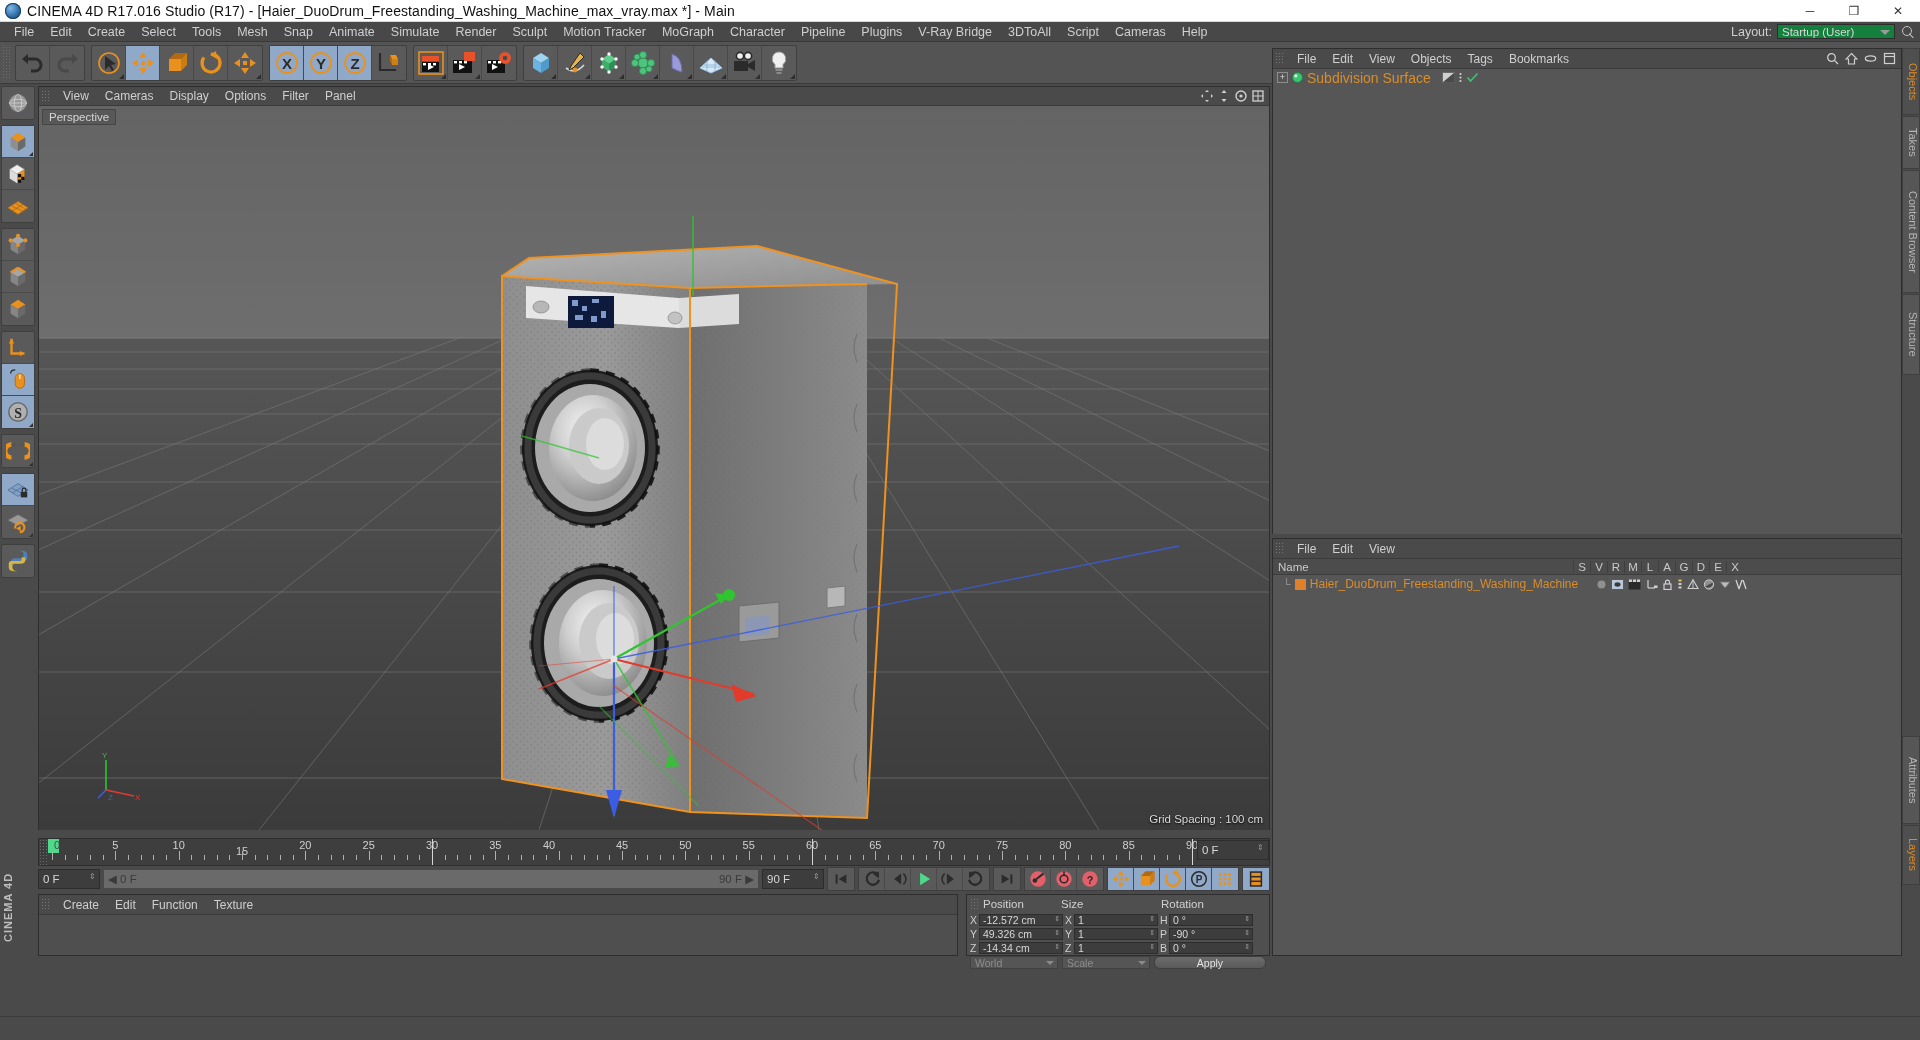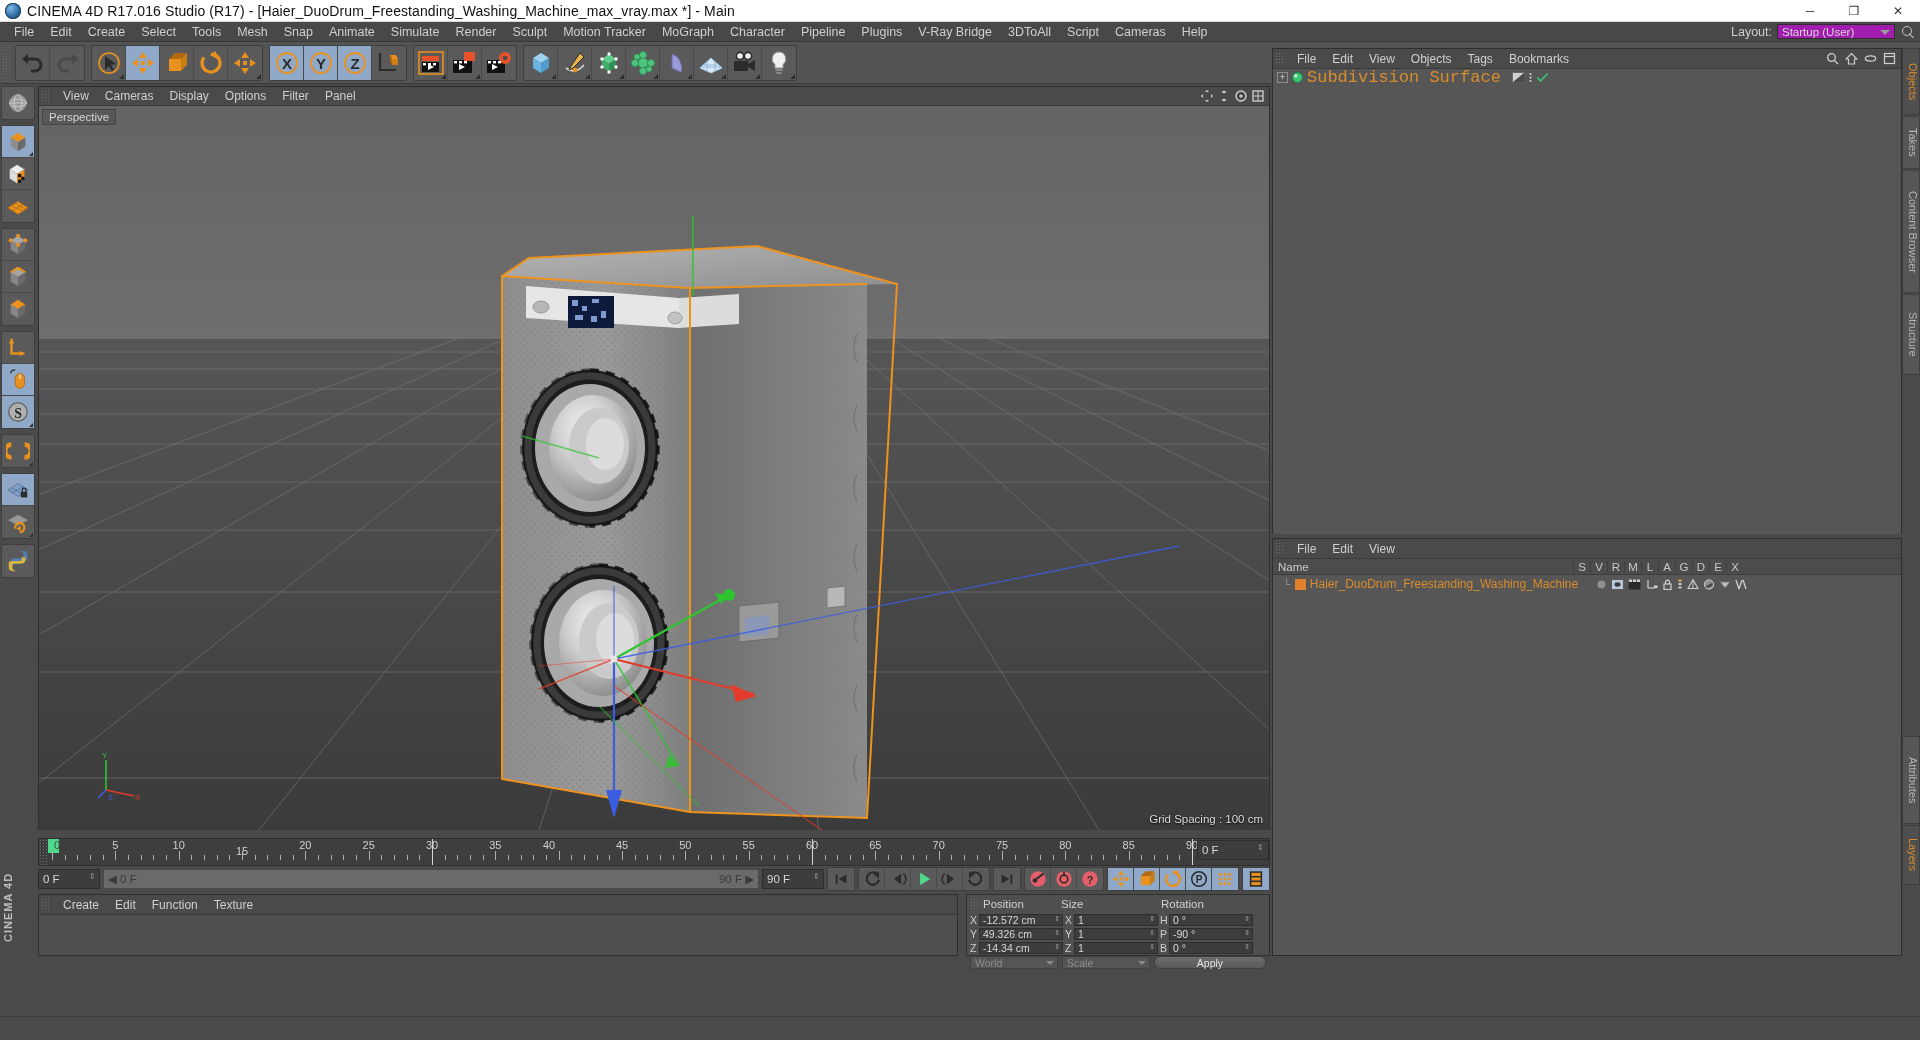--- a/index.html
+++ b/index.html
@@ -28,21 +28,21 @@
 
   
   .menubar{
     position:absolute; left:0; top:22px; width:1920px; height:20px;
     background:#484848; display:flex; align-items:center; padding-left:6px;
     border-bottom:1px solid #393939;
   }
   .menubar .mi{ padding:0 8px; height:20px; line-height:20px; font-size:12.5px; color:#cfcfcf; white-space:nowrap;}
   .layoutbox{ margin-left:auto; display:flex; align-items:center; gap:5px; padding-right:4px;}
   .layoutbox .lbl{font-size:12.5px;color:#cfcfcf;}
-  .lsel{ width:118px; height:15px; background:#a21caf; border:1px solid #2d2d2d;
+  .lsel{ width:118px; height:15px; background:#15803d; border:1px solid #2d2d2d;
     display:flex;align-items:center; padding:0 4px; font-size:11.5px; color:#d8d8d8; position:relative;}
   .lsel .car{position:absolute;right:4px;top:5px;width:0;height:0;border-left:5px solid transparent;border-right:5px solid transparent;border-top:5px solid #9a9a9a;}
   .msearch{width:16px;height:16px;position:relative;}
   .msearch::before{content:"";position:absolute;left:2px;top:2px;width:8px;height:8px;border:1.4px solid #c4c4c4;border-radius:50%;}
   .msearch::after{content:"";position:absolute;left:9px;top:9px;width:6px;height:1.4px;background:#c4c4c4;transform:rotate(45deg);transform-origin:left;}
 
   
   .toolbar{
     position:absolute; left:0; top:42px; width:1920px; height:42px;
     background:#545454; border-bottom:1px solid #3b3b3b;
@@ -97,21 +97,21 @@
   .objmgr{ position:absolute; left:1272px; top:48px; width:630px; height:486px;
     background:#4f4f4f; border:1px solid #2e2e2e;}
   .om-menu{height:20px;background:#4a4a4a;display:flex;align-items:center;padding-left:2px;border-bottom:1px solid #3a3a3a;}
   .om-menu .g{width:10px;height:13px;background-image:radial-gradient(#777 1px,transparent 1px);background-size:3px 3px;margin-right:4px;}
   .om-menu .mi{padding:0 8px;font-size:12px;line-height:20px;color:#cfcfcf;}
   .om-menu .icons{margin-left:auto;display:flex;gap:6px;padding-right:5px;align-items:center;}
   .om-body{ background:#565656; height:465px; position:relative;}
   .om-row{ display:flex; align-items:center; height:17px; padding-left:4px; gap:3px; }
   .om-row .expander{width:11px;height:11px;border:1px solid #8d8d8d;color:#ddd;font-size:9px;
     display:flex;align-items:center;justify-content:center;line-height:1;}
-  .om-name{color:#d98c2b; font-size:17px;font-family:Liberation Mono, monospace;}
+  .om-name{color:#d98c2b; font-size:14px;}
 
   .mat-attr{ position:absolute; left:1272px; top:538px; width:630px; height:418px;
     background:#4f4f4f; border:1px solid #2e2e2e;}
   .ma-menu{height:20px;background:#4a4a4a;display:flex;align-items:center;padding-left:2px;border-bottom:1px solid #3a3a3a;}
   .ma-menu .g{width:10px;height:13px;background-image:radial-gradient(#777 1px,transparent 1px);background-size:3px 3px;margin-right:4px;}
   .ma-menu .mi{padding:0 8px;font-size:12px;line-height:20px;color:#cfcfcf;}
   .ma-hdr{height:16px;background:#4c4c4c;border-bottom:1px solid #3d3d3d;display:flex;align-items:center;font-size:11.5px;color:#c9c9c9;}
   .ma-hdr .nm{padding-left:5px;width:300px;}
   .ma-hdr .col{width:17px;text-align:center;border-left:1px solid #3f3f3f;}
   .ma-body{background:#565656;height:380px;}

